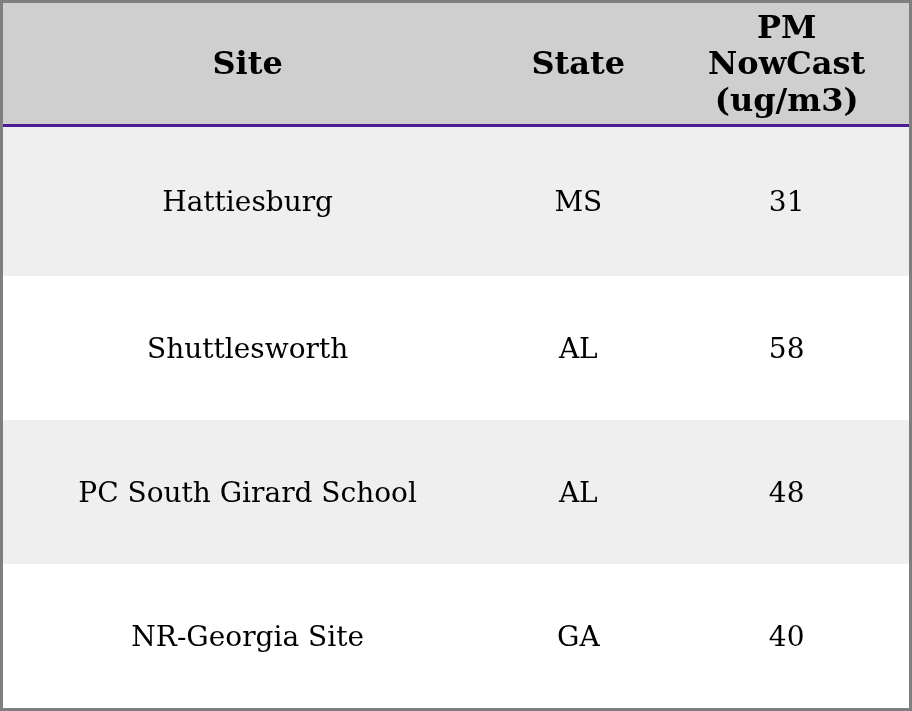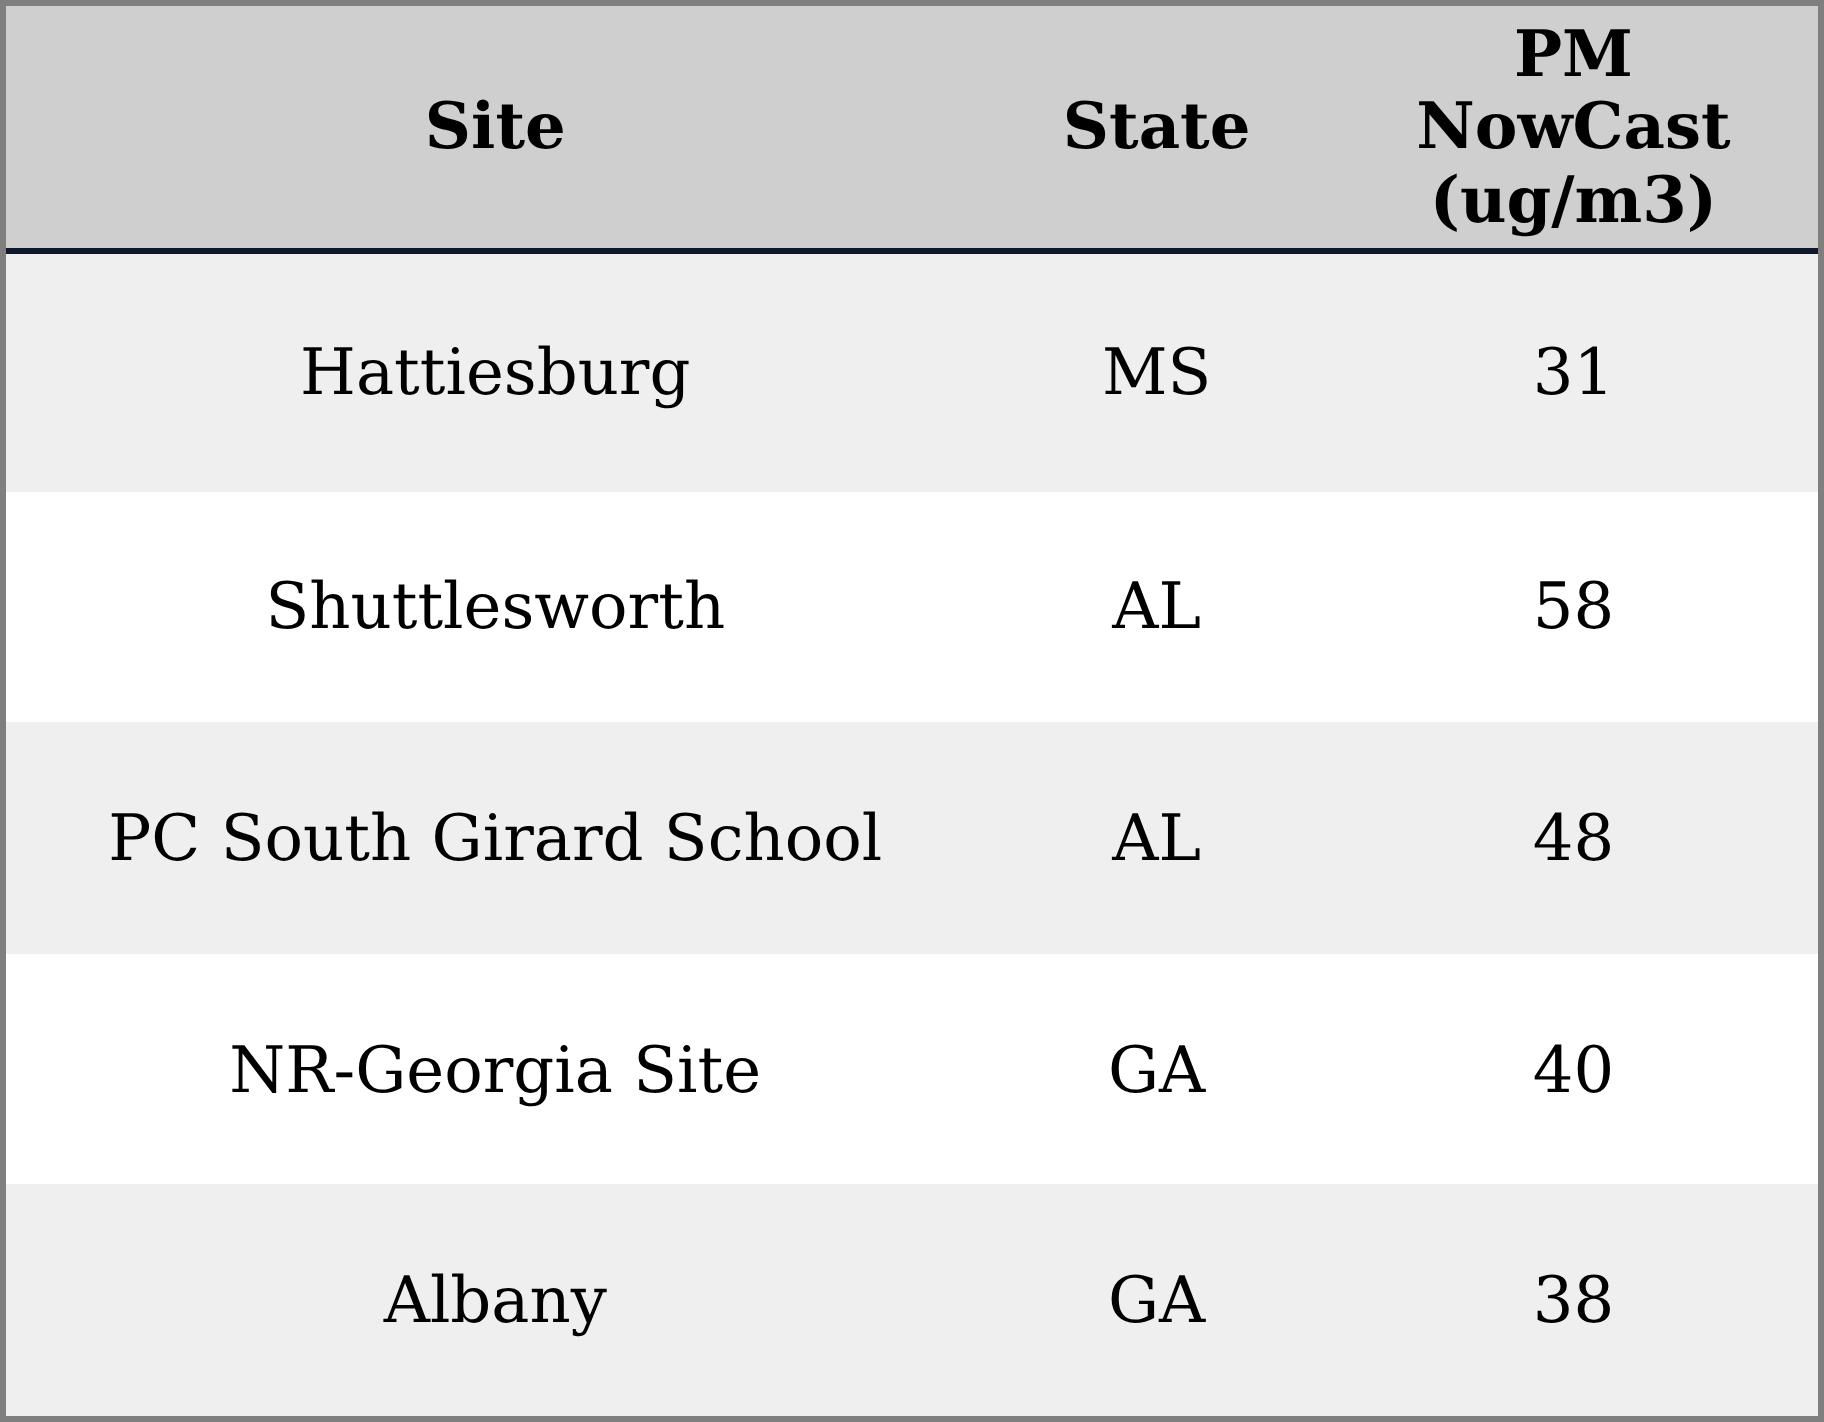--- a/index.html
+++ b/index.html
@@ -25,35 +25,35 @@
     border-collapse: collapse;
     table-layout: fixed;
     font-family: "DejaVu Serif", "Liberation Serif", serif;
     color: #000000;
   }
   .col-site  { width: 54%; }
   .col-state { width: 19%; }
   .col-pm    { width: 27%; }
   thead th {
     background: #cfcfcf;
-    border-bottom: 3px solid #0f172a;
+    border-bottom: 3px solid #4c1d95;
     height: 121px;
     font-size: 32px;
     font-weight: bold;
     vertical-align: middle;
     line-height: 1.14;
     padding: 0;
   }
   th.pm-header {
     white-space: pre-line;
   }
   tbody td {
     text-align: center;
     vertical-align: middle;
-    font-size: 32px;
+    font-size: 28px;
     font-weight: normal;
     padding: 0;
   }
   tbody tr:nth-child(odd)  { background: #efefef; }
   tbody tr:nth-child(even) { background: #ffffff; }
 </style>
 </head>
 <body>
 
 <div class="table-wrap">
@@ -86,20 +86,15 @@
         <tr>
           <td>PC South Girard School</td>
           <td>AL</td>
           <td>48</td>
         </tr>
         <tr>
           <td>NR-Georgia Site</td>
           <td>GA</td>
           <td>40</td>
         </tr>
-        <tr>
-          <td>Albany</td>
-          <td>GA</td>
-          <td>38</td>
-        </tr>
       </tbody>
   </table>
 </div>
 
 </body></html>

